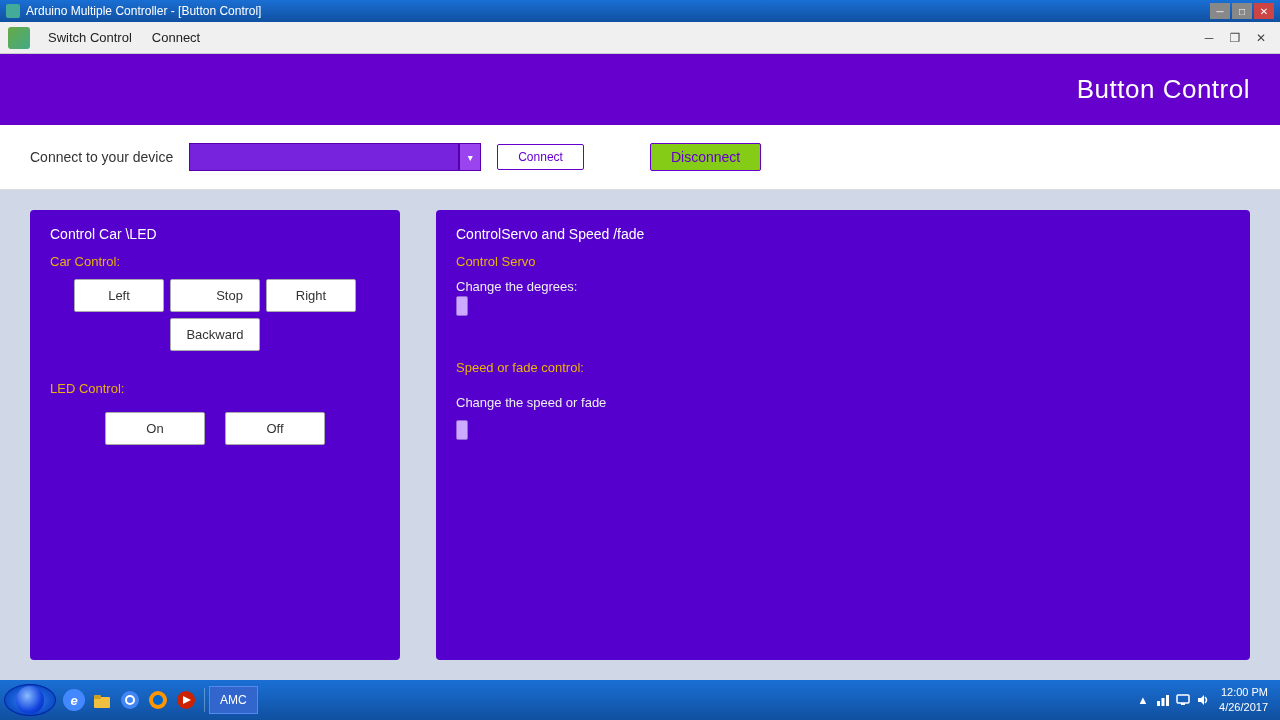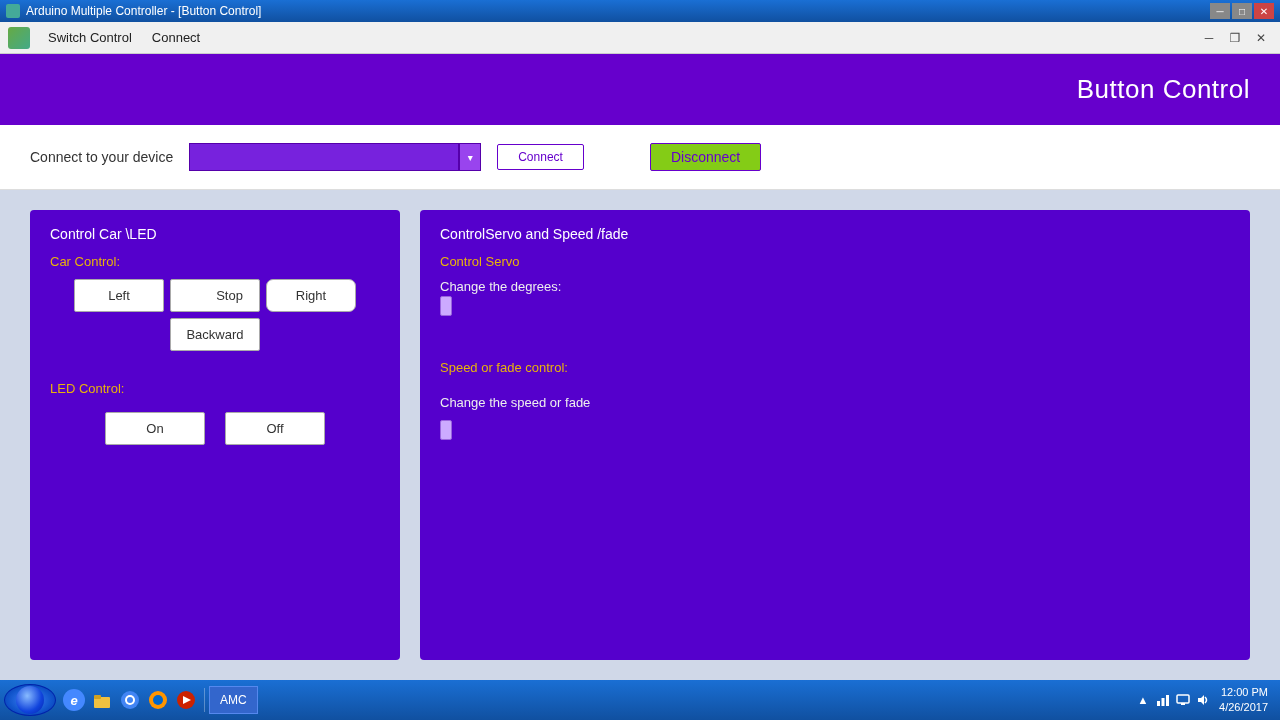--- a/index.html
+++ b/index.html
@@ -173,21 +173,21 @@
       border-radius: 2px;
       margin-left: 50px;
     }
 
     
     .main-content {
       flex: 1;
       background: #d0d8e8;
       padding: 20px 30px;
       display: flex;
-      gap: 20px;
+      gap: 36px;
     }
 
     
     .panel {
       background: #5500cc;
       border-radius: 4px;
       padding: 16px 20px;
       color: white;
     }
     .panel-left {
@@ -235,21 +235,21 @@
       border: 1.5px solid #aaa;
       color: #333;
       font-size: 13px;
       cursor: pointer;
       border-radius: 2px;
       text-align: center;
     }
     .ctrl-btn.forward-btn { width: 90px; }
     .ctrl-btn.stop-btn { width: 90px; padding-left: 29px; }
     .ctrl-btn.left-btn { width: 90px; }
-    .ctrl-btn.right-btn { width: 90px; border-radius: 7px; }
+    .ctrl-btn.right-btn { width: 90px; }
     .ctrl-btn.backward-btn { width: 90px; }
 
     
     .led-control-section {
       margin-top: 20px;
     }
     .led-buttons {
       display: flex;
       gap: 20px;
       justify-content: center;

